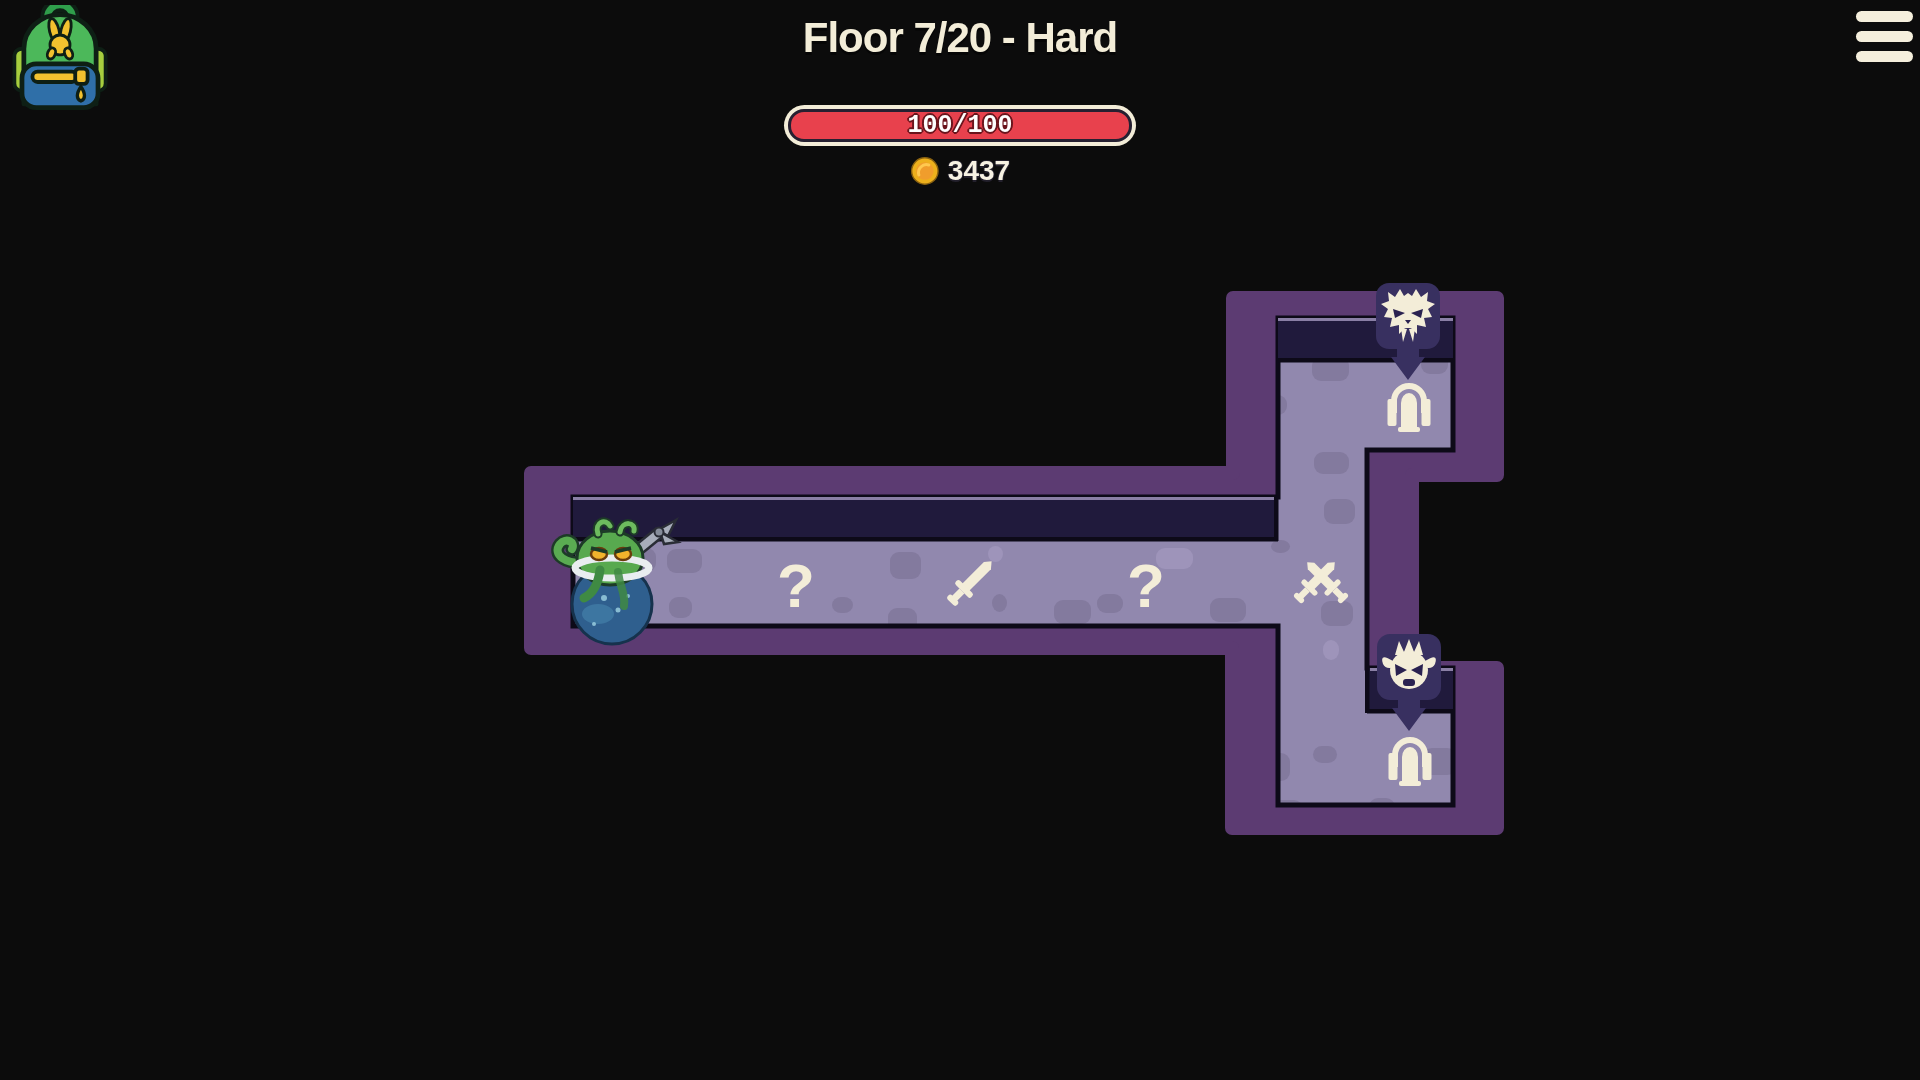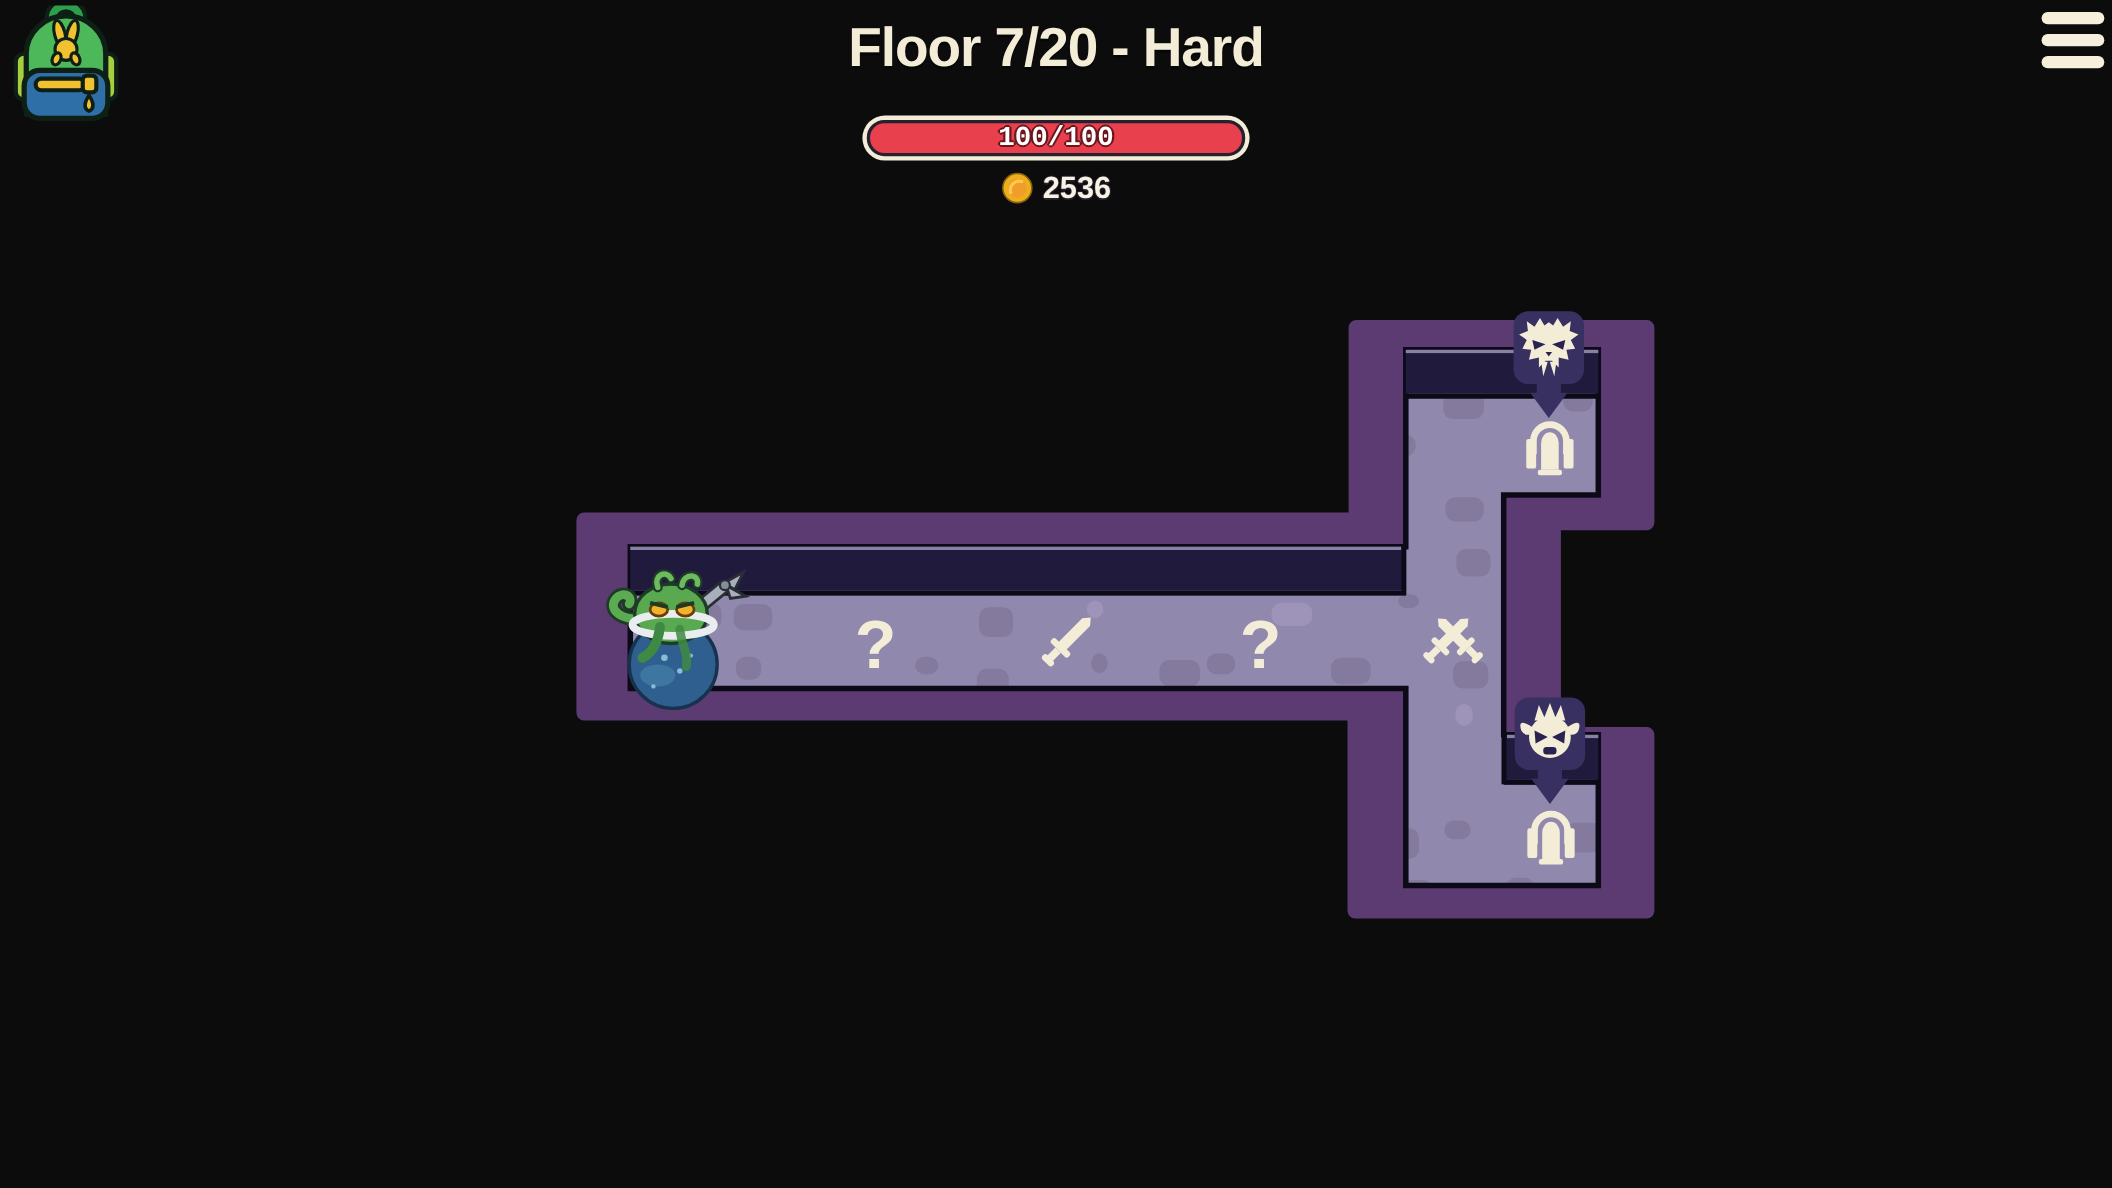--- a/index.html
+++ b/index.html
@@ -17,21 +17,21 @@
   .navy-ul{fill:var(--outline);}
   .tile-dark{fill:var(--tile-dark);}
   .tile-light{fill:var(--tile-light);}
   .badge-bg{fill:var(--badge);}
   .cream{fill:var(--cream);}
   .face-dark{fill:#2a2250;}
   #map-svg text{font-family:"Liberation Sans",sans-serif;font-weight:bold;fill:var(--cream);}
 
   
   .title{position:absolute;top:14px;left:0;width:100%;text-align:center;
-    font-size:50px;font-weight:bold;letter-spacing:-1px;color:var(--cream);
+    font-size:42px;font-weight:bold;letter-spacing:-1px;color:var(--cream);
     text-shadow:0 3px 0 rgba(0,0,0,.45);}
   .hp{position:absolute;top:105px;left:50%;transform:translateX(-50%);
     width:352px;height:41px;background:var(--cream);border-radius:22px;
     padding:4px;box-sizing:border-box;}
   .hp-fill{height:100%;background:var(--health-red);border:3px solid #262031;
     border-radius:16px;box-sizing:border-box;
     display:flex;align-items:center;justify-content:center;font-family:Liberation Mono, monospace;}
   .hp-text{font-size:25px;font-weight:bold;color:#ffffff;
     text-shadow:-2px 0 0 #6b151d,2px 0 0 #6b151d,0 -2px 0 #6b151d,0 2px 0 #6b151d,
       -1px -1px 0 #6b151d,1px 1px 0 #6b151d,1px -1px 0 #6b151d,-1px 1px 0 #6b151d;}
@@ -305,21 +305,21 @@
       <div class="hp-fill">
         <span class="hp-text">100/100</span>
       </div>
     </div>
     <div class="gold">
       <svg viewBox="-15 -15 30 30" width="30" height="30">
         <circle r="13.2" fill="var(--coin-gold)" stroke="#8a6210" stroke-width="1.4"></circle>
         <circle r="8.7" fill="var(--coin-inner)"></circle>
         <path d="M-6,4 A8,8 0 0 1 4,-6" fill="none" stroke="#ffc94f" stroke-width="3" stroke-linecap="round"></path>
       </svg>
-      <span class="gold-text">2536</span>
+      <span class="gold-text">3437</span>
     </div>
   </div>
 
   <button class="menu">
     <span>
       <span class="bar"></span><span class="bar"></span><span class="bar"></span>
     </span>
   </button>
 
 </div>

